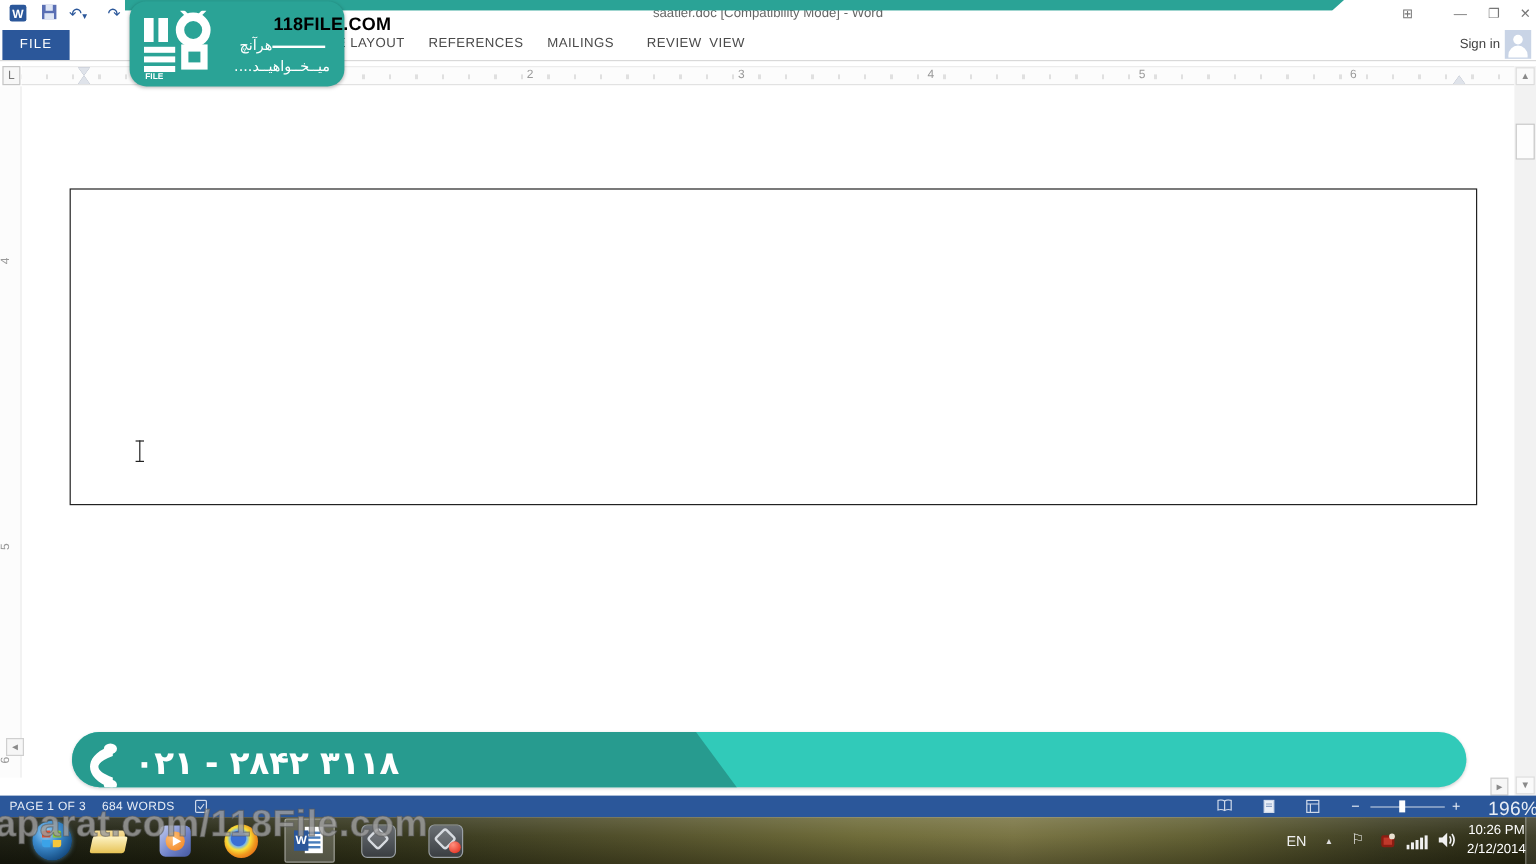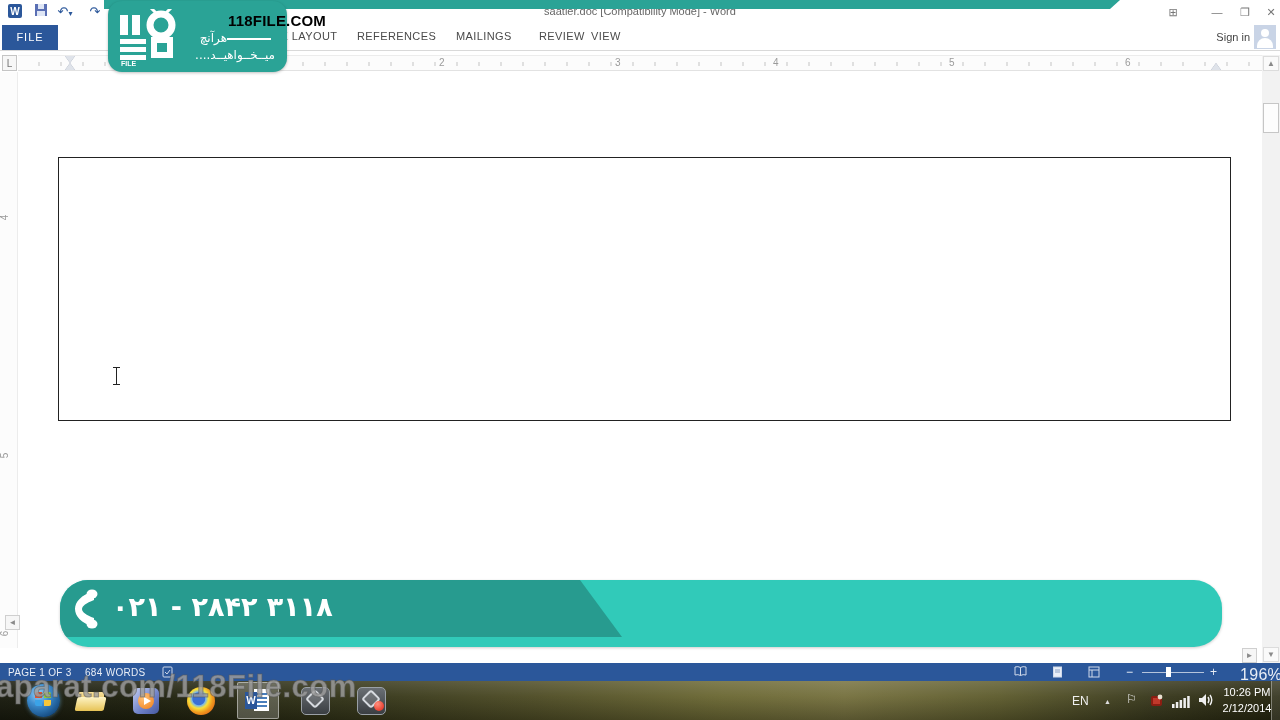--- a/index.html
+++ b/index.html
@@ -115,21 +115,21 @@
       clip-path:polygon(0 0,100% 0,calc(100% - 10px) 100%,0 100%); }
   #logobadge { position:absolute; left:108px; top:1px; width:179px; height:71px; background:#2aa396;
       border-radius:14px; z-index:51; box-shadow:0 1px 3px rgba(0,0,0,.25); }
   #logotext { position:absolute; left:72px; top:11px; color:#000000; font-weight:bold; font-size:15px; letter-spacing:.2px;margin-left:48px; }
   .falogo { position:absolute; color:#fff; font-family:"DejaVu Sans", sans-serif; font-size:12px;
       direction:rtl; right:12px; text-align:right; }
   #faline1 { top:30px; } #faline1 .rule { display:inline-block; width:44px; height:2px; background:#fff;
       vertical-align:middle; margin-right:4px; }
   #faline2 { top:47px; letter-spacing:.5px; }
   
-  #banner { position:absolute; left:60px; top:580px; width:1162px; height:67px; border-radius:28px;
+  #banner { position:absolute; left:60px; top:610px; width:1162px; height:46px; border-radius:28px;
       background:#31cabA; background:#31cab9; overflow:hidden; z-index:50; box-shadow:0 1px 3px rgba(0,0,0,.2); }
   #bannerdark { position:absolute; left:0; top:0; width:625px; height:57px; background:#279b8f;
       clip-path:polygon(0 0,520px 0,562px 100%,0 100%); }
   #phoneico { position:absolute; left:8px; top:7px; }
   #phonenum { position:absolute; left:52px; top:11px; color:#fff; font-size:27px; font-weight:bold;
       font-family:"DejaVu Sans", sans-serif; unicode-bidi:bidi-override; direction:ltr; letter-spacing:2px; }
   
   #watermark { position:absolute; left:-4px; top:669px; font-size:31px; font-weight:bold; z-index:60;
       color:rgba(158,158,158,.82); -webkit-text-stroke:1px rgba(90,90,90,.55); letter-spacing:.5px; }
   

